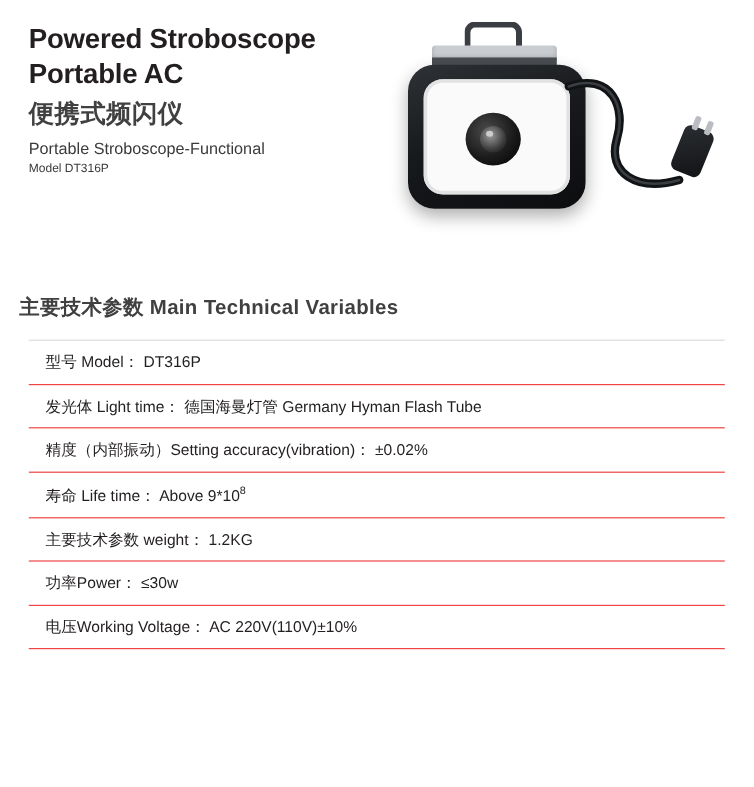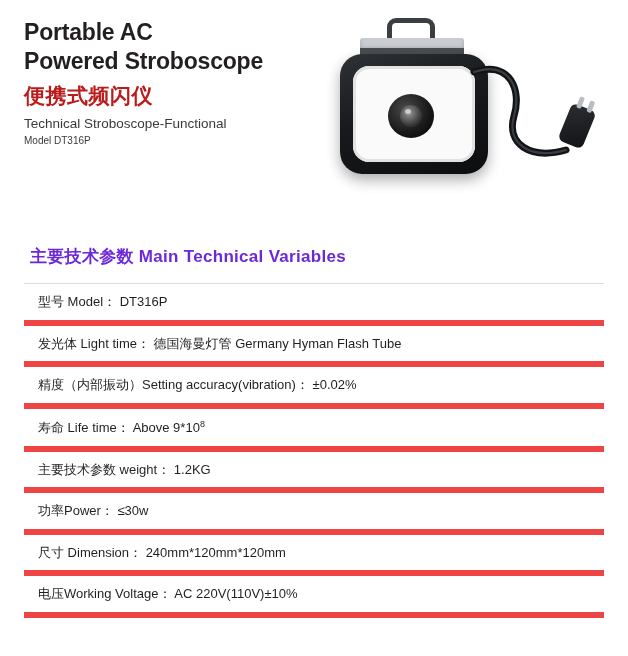--- a/index.html
+++ b/index.html
@@ -32,21 +32,21 @@
     font-size: 23px;
     font-weight: bold;
     line-height: 1.28;
     letter-spacing: -0.2px;
     color: #231f20;
     margin: 0;
   }
   #title-cn {
     font-size: 21px;
     font-weight: bold;
-    color: #b91c1c;
+    color: #404040;
     margin: 6px 0 2px 0;
     line-height: 1.2;
     letter-spacing: 0.5px;
   }
   #subtitle {
     font-size: 13.5px;
     line-height: 1.45;
     color: #3a3a3a;
     margin: 6px 0 0 0;
     font-weight: normal;
@@ -165,62 +165,62 @@
     position: absolute;
     width: 5px;
     height: 12px;
     background: #b9bcc0;
     border-radius: 2px;
   }
 
   
   #section-heading {
     position: absolute;
-    left: 30px;
+    left: 16px;
     top: 245px;
     font-size: 17px;
     font-weight: bold;
-    color: #6d28d9;
+    color: #404040;
     letter-spacing: 0.3px;
   }
 
   
   #spec-table {
     position: absolute;
     left: 24px;
     top: 283px;
     width: 580px;
     border-collapse: collapse;
   }
   #spec-table td {
-    border-bottom: 6px solid #ef4444;
+    border-bottom: 1px solid #ef4444;
     padding: 9px 4px 9px 14px;
     font-size: 13px;
     color: #231f20;
     line-height: 1.35;
     vertical-align: middle;
     height: 34px;
   }
   #spec-table tr:first-child td {
     border-top: 1px solid #dcdcdc;
   }
   sup { font-size: 9px; vertical-align: super; }
 </style>
 </head>
 <body>
 
 <div id="header">
 
   <div id="title-block">
     <div id="title-en">
+      <div>Powered Stroboscope</div>
       <div>Portable AC</div>
-      <div>Powered Stroboscope</div>
     </div>
     <div id="title-cn">便携式频闪仪</div>
-    <div id="subtitle">Technical Stroboscope-Functional</div>
+    <div id="subtitle">Portable Stroboscope-Functional</div>
     <div id="model-line">Model  DT316P</div>
   </div>
 
   <div id="product-image">
     <div class="ph-handle"></div>
     <div class="ph-topbar"></div>
     <div class="ph-topbar-dark"></div>
     <div class="ph-body"></div>
     <div class="ph-face"></div>
     <div class="ph-lens-outer"></div>
@@ -253,19 +253,16 @@
       <tr>
         <td><span>寿命 Life time：</span><span> Above 9*10</span><sup>8</sup></td>
       </tr>
       <tr>
         <td><span>主要技术参数 weight：</span><span> 1.2KG</span></td>
       </tr>
       <tr>
         <td><span>功率Power：</span><span> ≤30w</span></td>
       </tr>
       <tr>
-        <td><span>尺寸 Dimension：</span><span> 240mm*120mm*120mm</span></td>
-      </tr>
-      <tr>
         <td><span>电压Working Voltage：</span><span> AC  220V(110V)±10%</span></td>
       </tr>
     </tbody>
 </table>
 
 </body></html>

